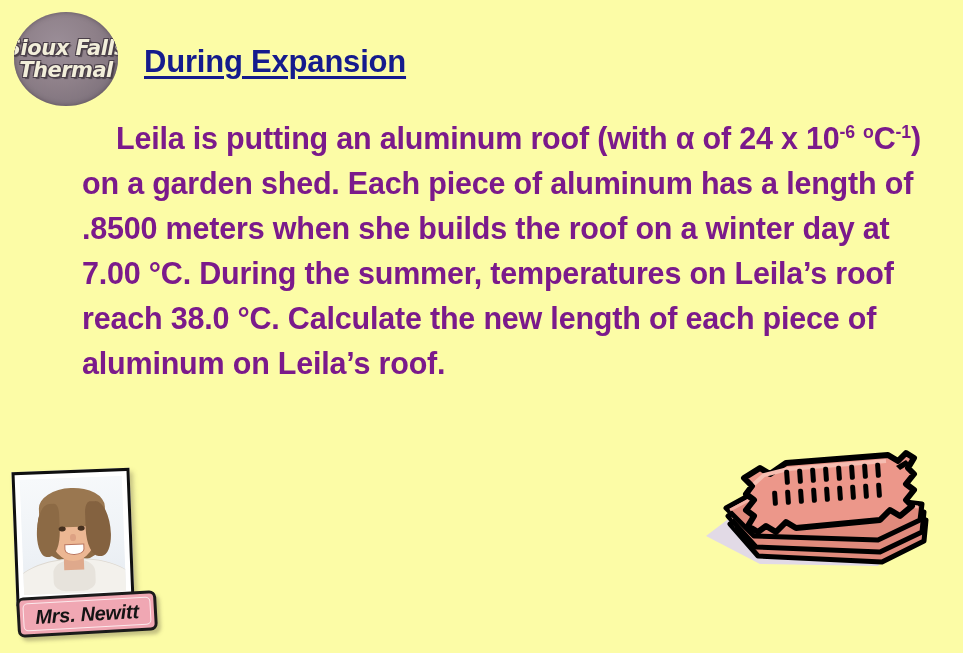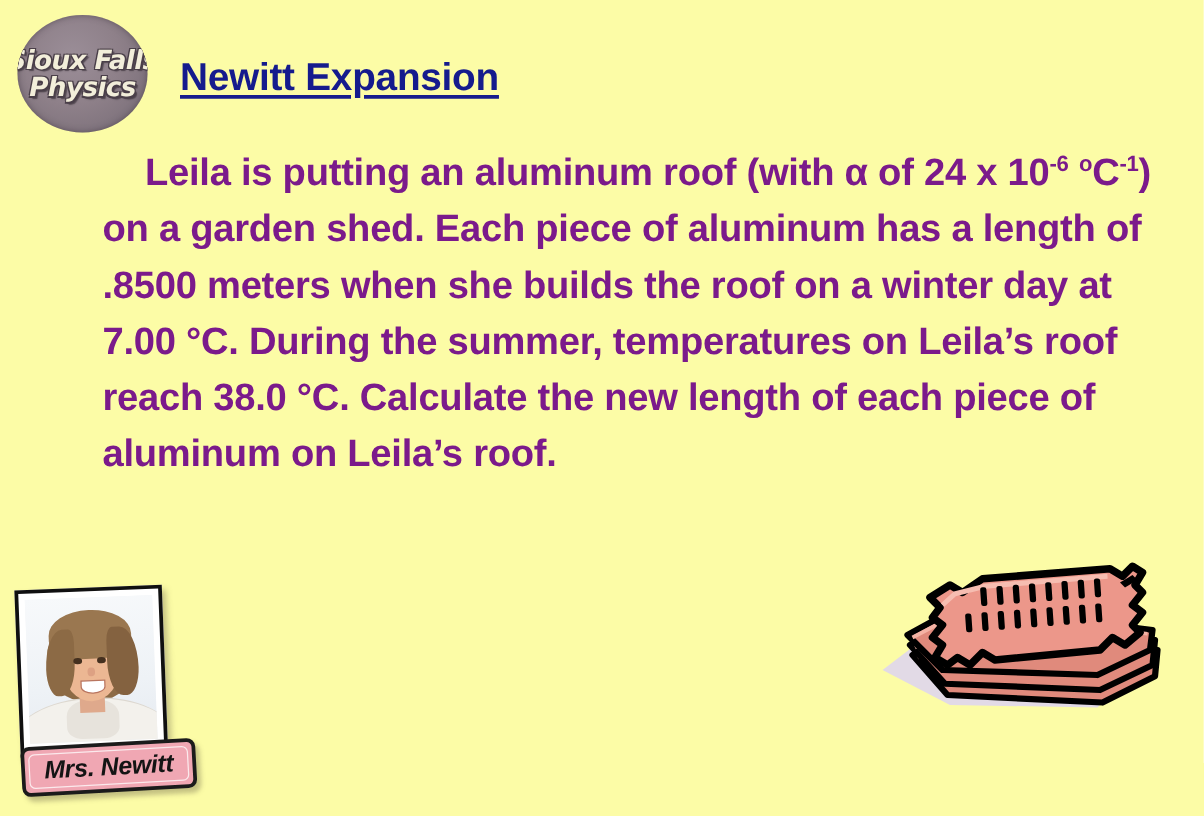--- a/index.html
+++ b/index.html
@@ -264,24 +264,24 @@
   }
   #roof-clipart svg { display: block; width: 100%; height: 100%; }
 </style>
 </head>
 <body>
 
 <div id="slide">
 
   <div id="logo">
     <div class="logo-line" id="logo-line-1">Sioux Falls</div>
-    <div class="logo-line" id="logo-line-2">Physics</div>
+    <div class="logo-line" id="logo-line-2">Thermal</div>
   </div>
 
-  <div id="title">Newitt Expansion</div>
+  <div id="title">During Expansion</div>
 
   <div id="body-text"><span class="indent"></span><span>Leila is putting an aluminum roof (with </span><span>α</span><span> of 24 x 10</span><sup>-6</sup><span class="nobr"> <sup>o</sup><span>C</span><sup>-1</sup></span><span>) on a garden shed.  Each piece of aluminum has a length of .8500 meters when she builds the roof on a winter day at 7.00 °C.  During the summer, temperatures on Leila’s roof reach 38.0 °C.  Calculate the new length of each piece of aluminum on Leila’s roof.</span></div>
 
   <div id="photo-card">
     <div id="photo">
       <div class="bg"></div>
       <div class="hair-back"></div>
       <div class="shoulders"></div>
       <div class="neck"></div>
       <div class="face"></div>

